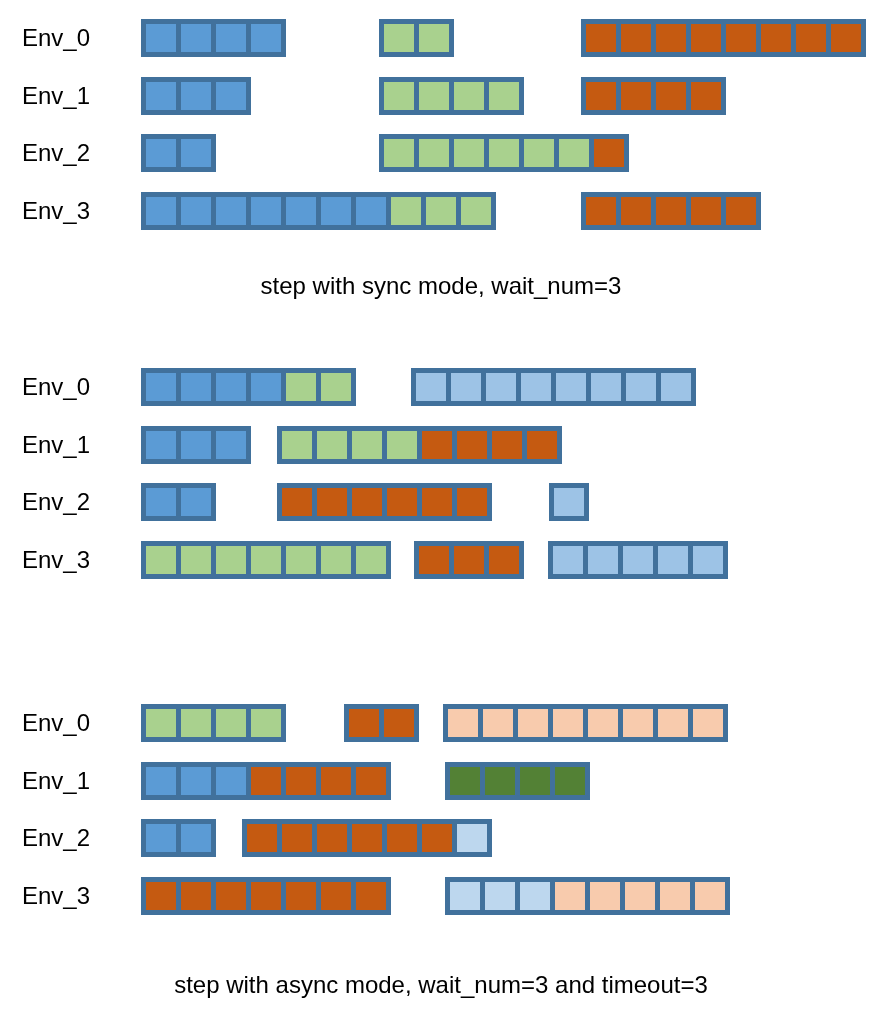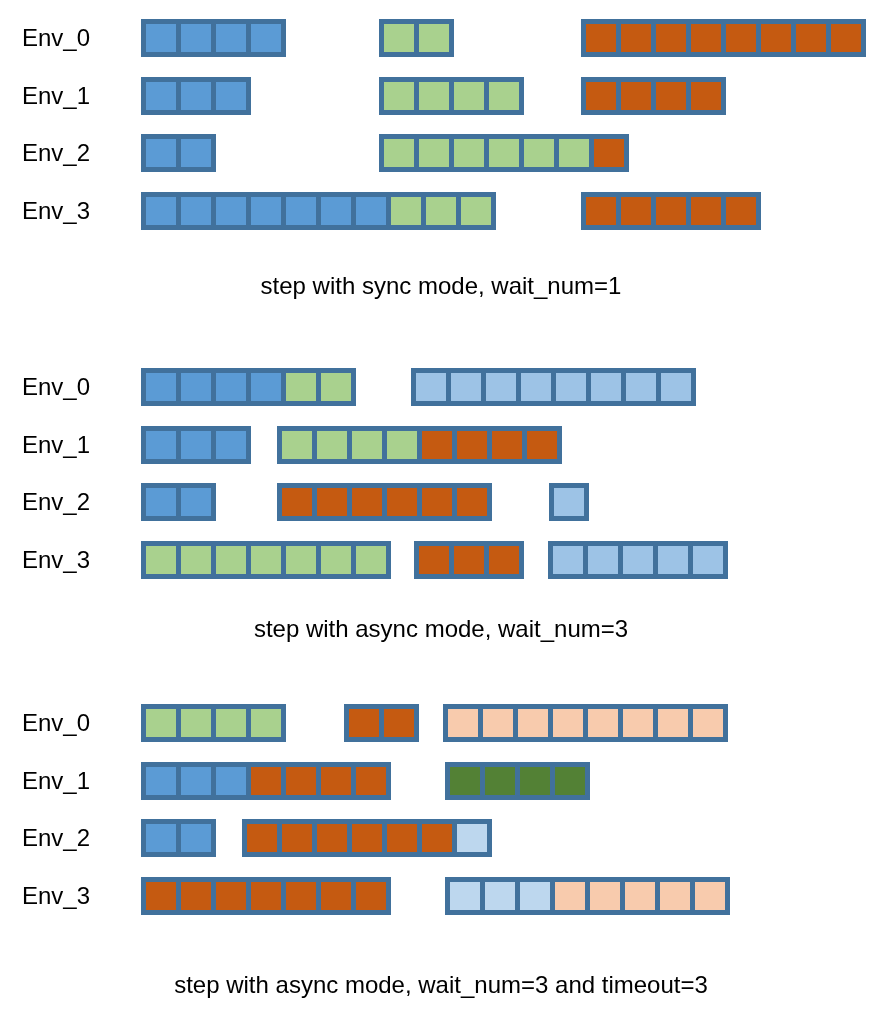--- a/index.html
+++ b/index.html
@@ -259,16 +259,15 @@
         <div class="block" style="background: rgb(189, 215, 238);"></div>
         <div class="block" style="background: rgb(189, 215, 238);"></div>
         <div class="block" style="background: rgb(189, 215, 238);"></div>
         <div class="block" style="background: rgb(248, 203, 173);"></div>
         <div class="block" style="background: rgb(248, 203, 173);"></div>
         <div class="block" style="background: rgb(248, 203, 173);"></div>
         <div class="block" style="background: rgb(248, 203, 173);"></div>
         <div class="block" style="background: rgb(248, 203, 173);"></div>
       </div>
     </div>
-  <div class="caption" style="top:272px">step with sync mode, wait_num=1</div>
-  <div class="caption" style="top:615px">step with async mode, wait_num=3</div>
+  <div class="caption" style="top:272px">step with sync mode, wait_num=3</div>
   <div class="caption" style="top:971px">step with async mode, wait_num=3 and timeout=3</div>
 </div>
 
 </body></html>

